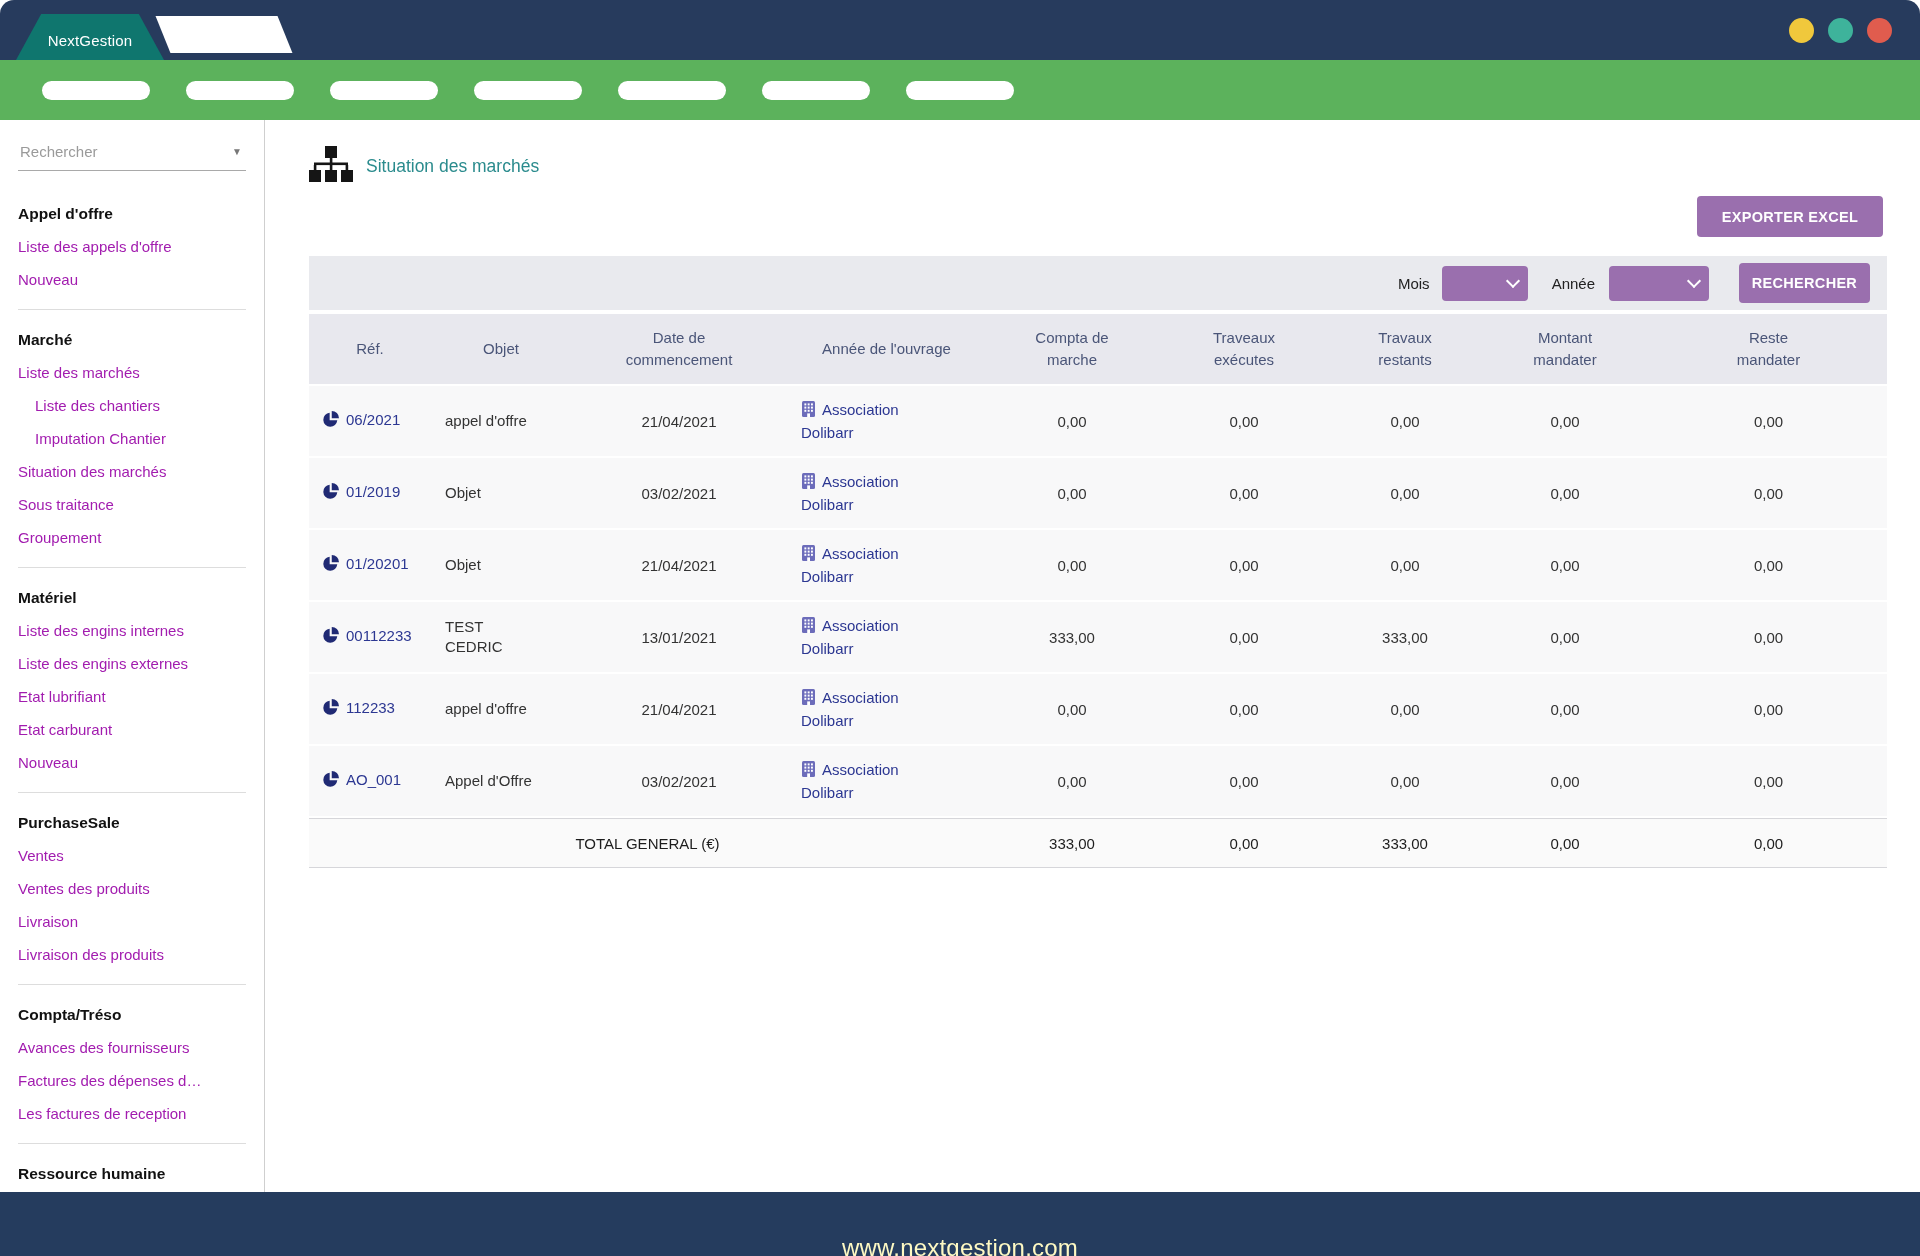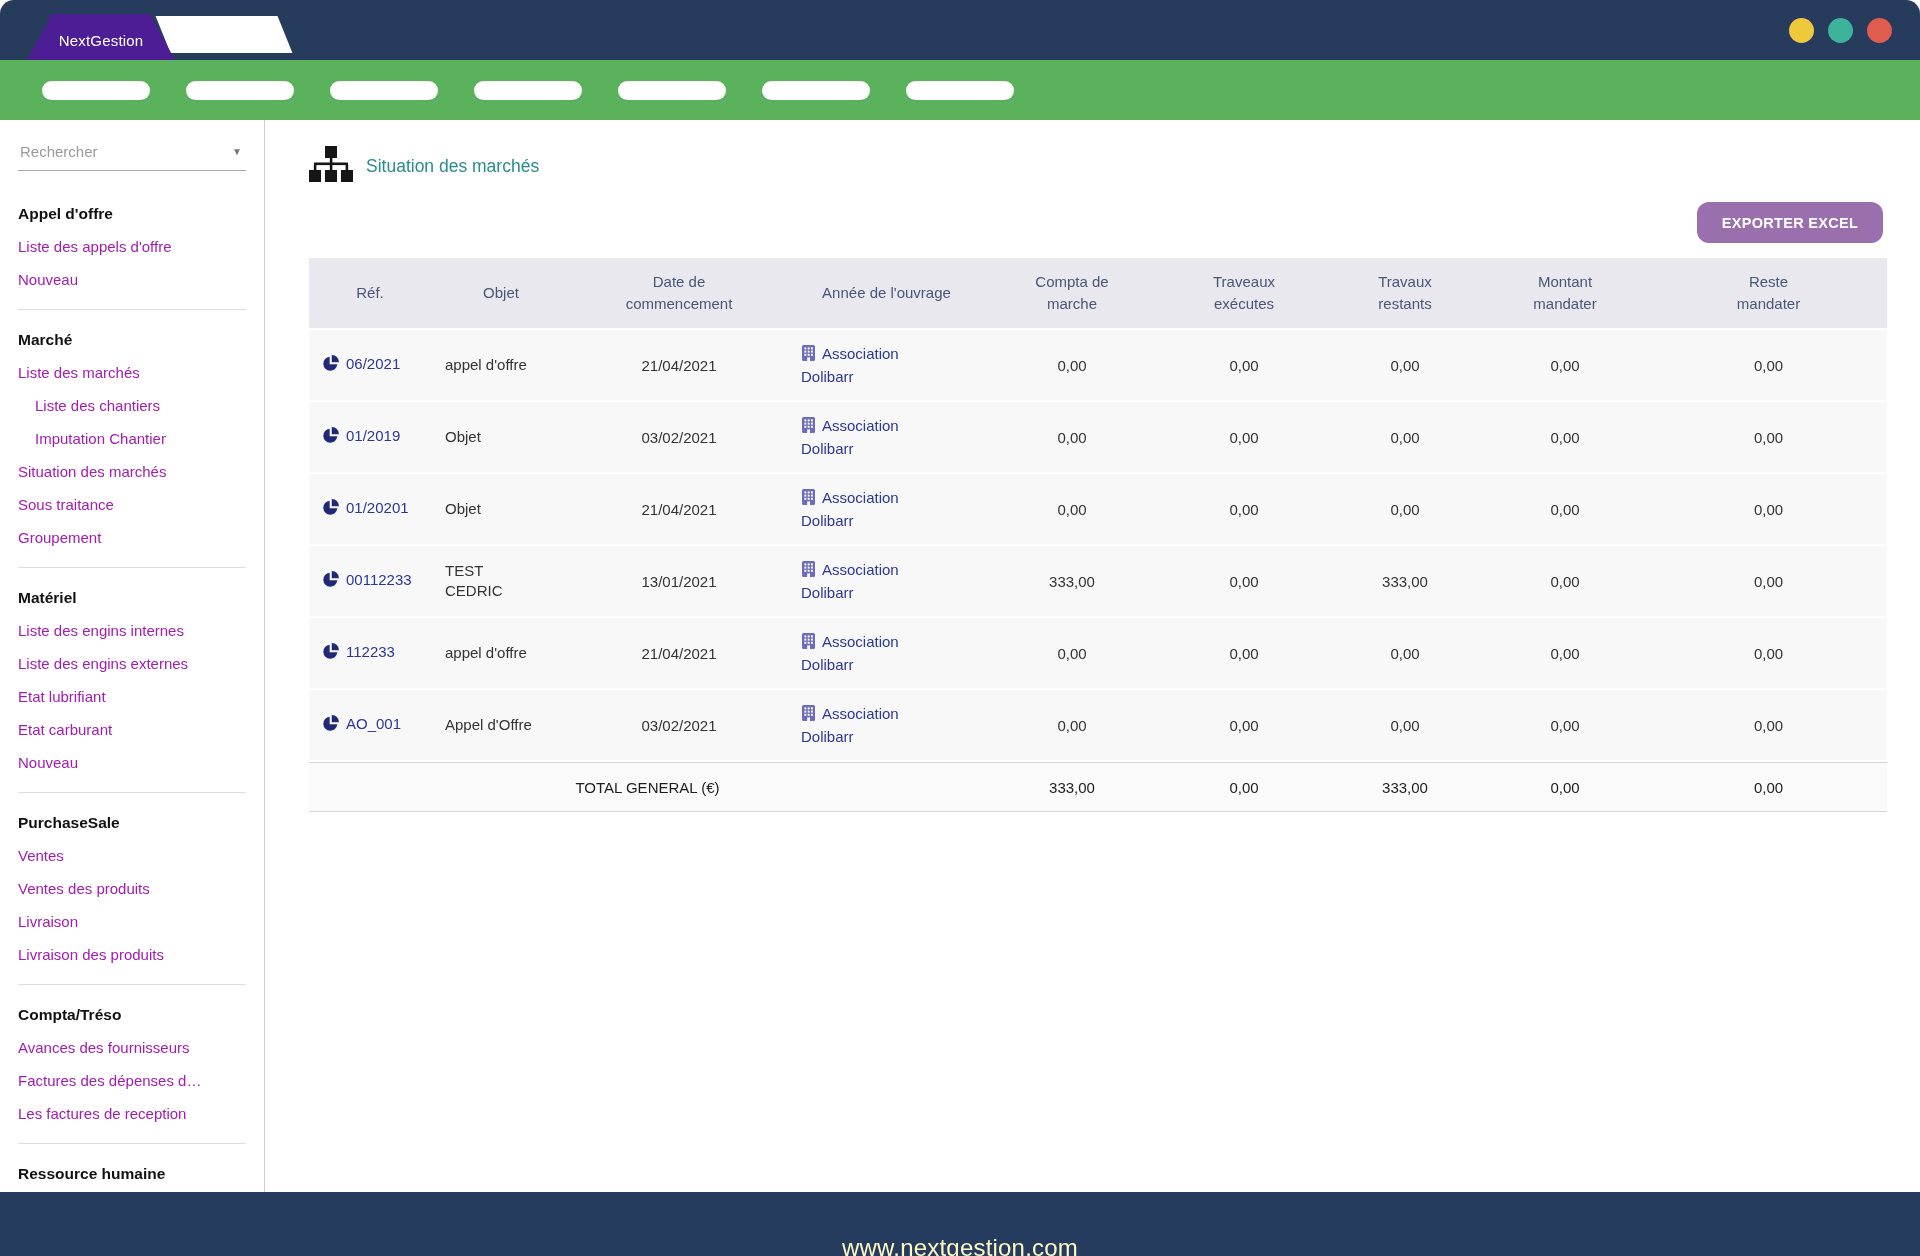--- a/index.html
+++ b/index.html
@@ -2,22 +2,22 @@
 <html><head>
 <meta charset="utf-8">
 <style>
   html,body{margin:0;padding:0;background:#fff;}
   body{width:1920px;height:1256px;overflow:hidden;position:relative;
        font-family:"Liberation Sans","DejaVu Sans",sans-serif;color:#222;}
 
   
   .topbar{position:absolute;top:0;left:0;width:1920px;height:60px;
           background:#273b5d;border-radius:14px 14px 0 0;}
-  .brand-tab{position:absolute;left:27px;bottom:0;width:148px;height:46px;
-             background:#4c1d95;clip-path:polygon(17% 0,83% 0,100% 100%,0 100%);
+  .brand-tab{position:absolute;left:16px;bottom:0;width:148px;height:46px;
+             background:#0f766e;clip-path:polygon(17% 0,83% 0,100% 100%,0 100%);
              display:flex;align-items:flex-end;justify-content:center;}
   .brand-tab span{color:#fff;font-size:15px;padding-bottom:11px;letter-spacing:.2px;}
   .ghost-tab{position:absolute;left:163px;top:16px;width:122px;height:37px;
              background:#fff;transform:skewX(22deg);}
   .win-dots{position:absolute;right:28px;top:18px;display:flex;gap:14px;}
   .dot{width:25px;height:25px;border-radius:50%;}
   .dot-y{background:#f0c83c;} .dot-t{background:#3eb39b;} .dot-r{background:#e05c4e;}
 
   
   .greennav{position:absolute;top:60px;left:0;width:1920px;height:60px;background:#5cb25c;
@@ -35,22 +35,22 @@
   .search-caret{color:#777;font-size:10px;padding-right:4px;}
   .side-title{font-size:15.5px;font-weight:bold;color:#111;height:33px;display:flex;align-items:center;}
   .side-item{font-size:15px;color:#a21caf;height:33px;display:flex;align-items:center;cursor:pointer;}
   .side-item.indent{padding-left:17px;}
   .side-divider{border-top:1px solid #ddd;margin:13px 18px 13px 0;}
 
   
   .main{position:absolute;top:120px;left:266px;right:0;bottom:64px;background:#fff;}
   .page-head{position:absolute;top:26px;left:43px;display:flex;align-items:center;gap:13px;}
   .page-title{font-size:17.5px;color:#2a8b8d;}
-  .export-btn{position:absolute;top:82px;right:37px;width:186px;height:41px;background:#9a6fae;
-              border:none;border-radius:12px;color:#fff;font-weight:bold;font-size:14.5px;
+  .export-btn{position:absolute;top:76px;right:37px;width:186px;height:41px;background:#9a6fae;
+              border:none;border-radius:4px;color:#fff;font-weight:bold;font-size:14.5px;
               letter-spacing:.3px;cursor:pointer;font-family:inherit;}
 
   .table-zone{position:absolute;top:136px;left:43px;width:1578px;}
   .filter-strip{height:54px;background:#e9eaee;display:flex;align-items:center;
                 justify-content:flex-end;padding-right:17px;box-sizing:border-box;margin-bottom:2px;}
   .f-label{font-size:15px;color:#222;}
   .f-select{height:35px;background:#9a6fae;border-radius:4px;display:flex;align-items:center;
             justify-content:flex-end;padding-right:10px;box-sizing:border-box;cursor:pointer;}
   .f-select .val{color:#fff;font-size:14px;flex:1;padding-left:8px;}
   .chev{display:inline-block;width:8px;height:8px;border-right:2.5px solid #fff;
@@ -169,20 +169,33 @@
         <rect x="16" y="24" width="12" height="12"></rect>
         <rect x="32" y="24" width="12" height="12"></rect>
       </svg>
     </span>
     <span class="page-title">Situation des marchés</span>
   </div>
 
   <button class="export-btn">EXPORTER EXCEL</button>
 
   <div class="table-zone">
+    <div class="filter-strip">
+      <span class="f-label">Mois</span>
+      <div class="f-select sel-month">
+        <span class="val"></span>
+        <span class="chev"></span>
+      </div>
+      <span class="f-label">Année</span>
+      <div class="f-select sel-year">
+        <span class="val"></span>
+        <span class="chev"></span>
+      </div>
+      <button class="search-btn">RECHERCHER</button>
+    </div>
 
     <table class="grid">
       <colgroup>
         <col style="width:122px">
           <col style="width:140px">
           <col style="width:216px">
         <col style="width:199px">
           <col style="width:172px">
           <col style="width:172px">
         <col style="width:150px">

